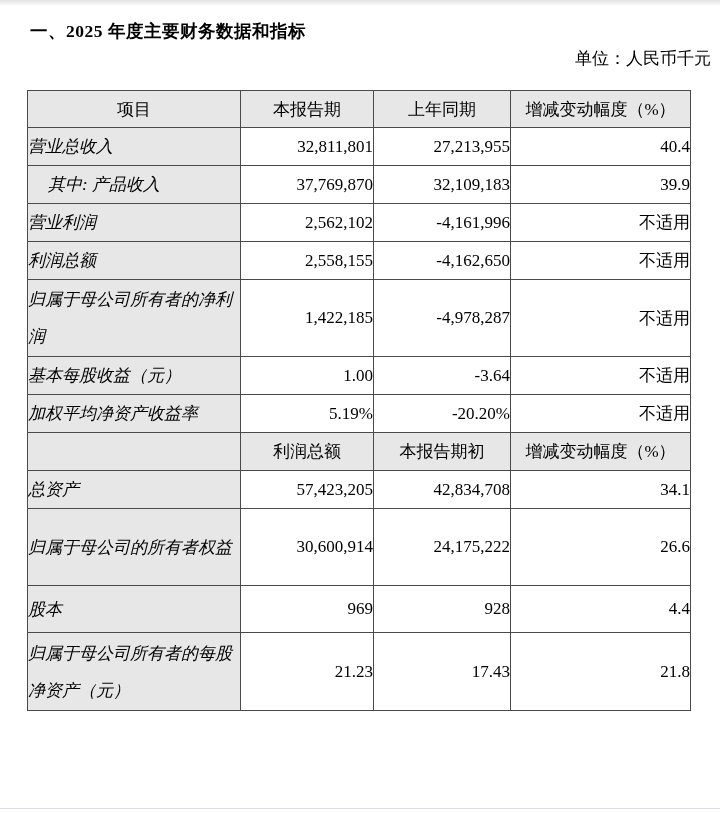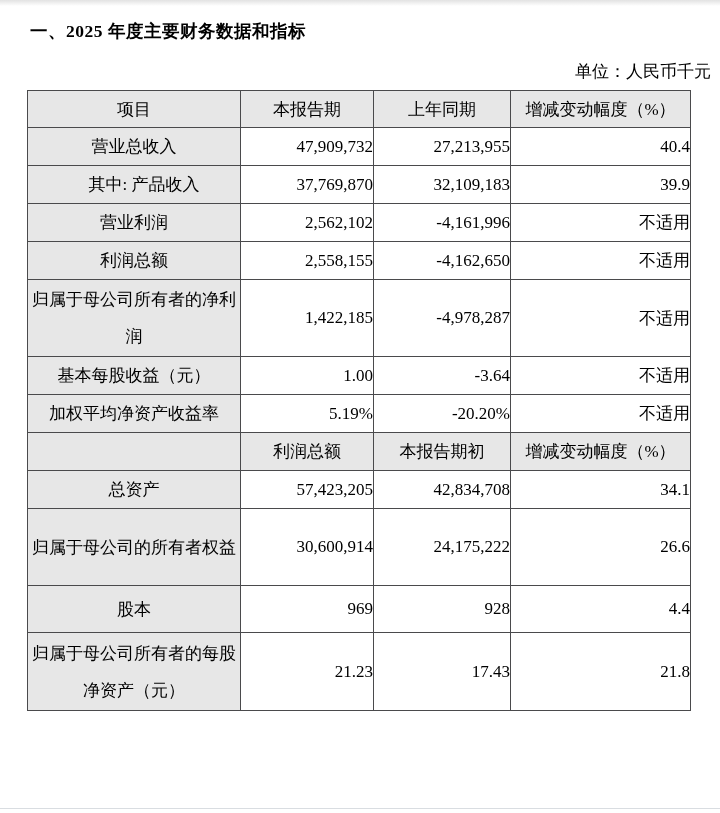--- a/index.html
+++ b/index.html
@@ -12,36 +12,36 @@
     position:absolute; left:0; top:0; width:720px; height:6px;
     background:linear-gradient(#e2e2e2,#ffffff);
   }
   .doc-title {
     position:absolute; left:30px; top:3px;
     font-size:17.5px; font-weight:bold; letter-spacing:0.5px;
     white-space:nowrap;
     margin-top:16px;
   }
   .unit-note {
-    position:absolute; top:60px; right:9px;
+    position:absolute; top:47px; right:9px;
     font-size:17px; white-space:nowrap;
   }
   table.fin {
     position:absolute; left:27px; top:90px; width:663px;
     border-collapse:collapse; table-layout:fixed;
   }
   table.fin td {
     border:1px solid #4a4a4c;
     font-size:17px; vertical-align:middle; overflow:hidden;
     padding:0;
   }
   .gray { background:#e7e7e7; }
   .hdr  { text-align:center; }
   .label {
-    text-align:center; padding:0 30px 0 8px; line-height:37px;
+    text-align:left; padding:0 30px 0 8px; line-height:37px;font-style:italic;
   }
   .label.indent { padding-left:20px; }
   .num  { text-align:right; padding-right:7px; }
   .num4 { text-align:right; padding-right:9px; }
   
   .r36{height:36px}.r37{height:37px}.r38{height:38px}.r39{height:47px}
   .r77{height:77px}.r115{height:115px}.r78{height:78px}
   .bottom-mask {
     position:absolute; left:0; top:805px; width:720px; height:8px;
     background:#ffffff;
@@ -70,21 +70,21 @@
     <tbody>
       <tr class="r37">
         <td class="gray hdr">项目</td>
         <td class="gray hdr">本报告期</td>
         <td class="gray hdr">上年同期</td>
         <td class="gray hdr">增减变动幅度（%）</td>
       </tr>
 
       <tr class="r36">
         <td class="gray label">营业总收入</td>
-        <td class="num">47,909,732</td>
+        <td class="num">32,811,801</td>
         <td class="num">27,213,955</td>
         <td class="num4">40.4</td>
       </tr>
       <tr class="r37">
         <td class="gray label indent">其中: 产品收入</td>
         <td class="num">37,769,870</td>
         <td class="num">32,109,183</td>
         <td class="num4">39.9</td>
       </tr>
       <tr class="r38">

